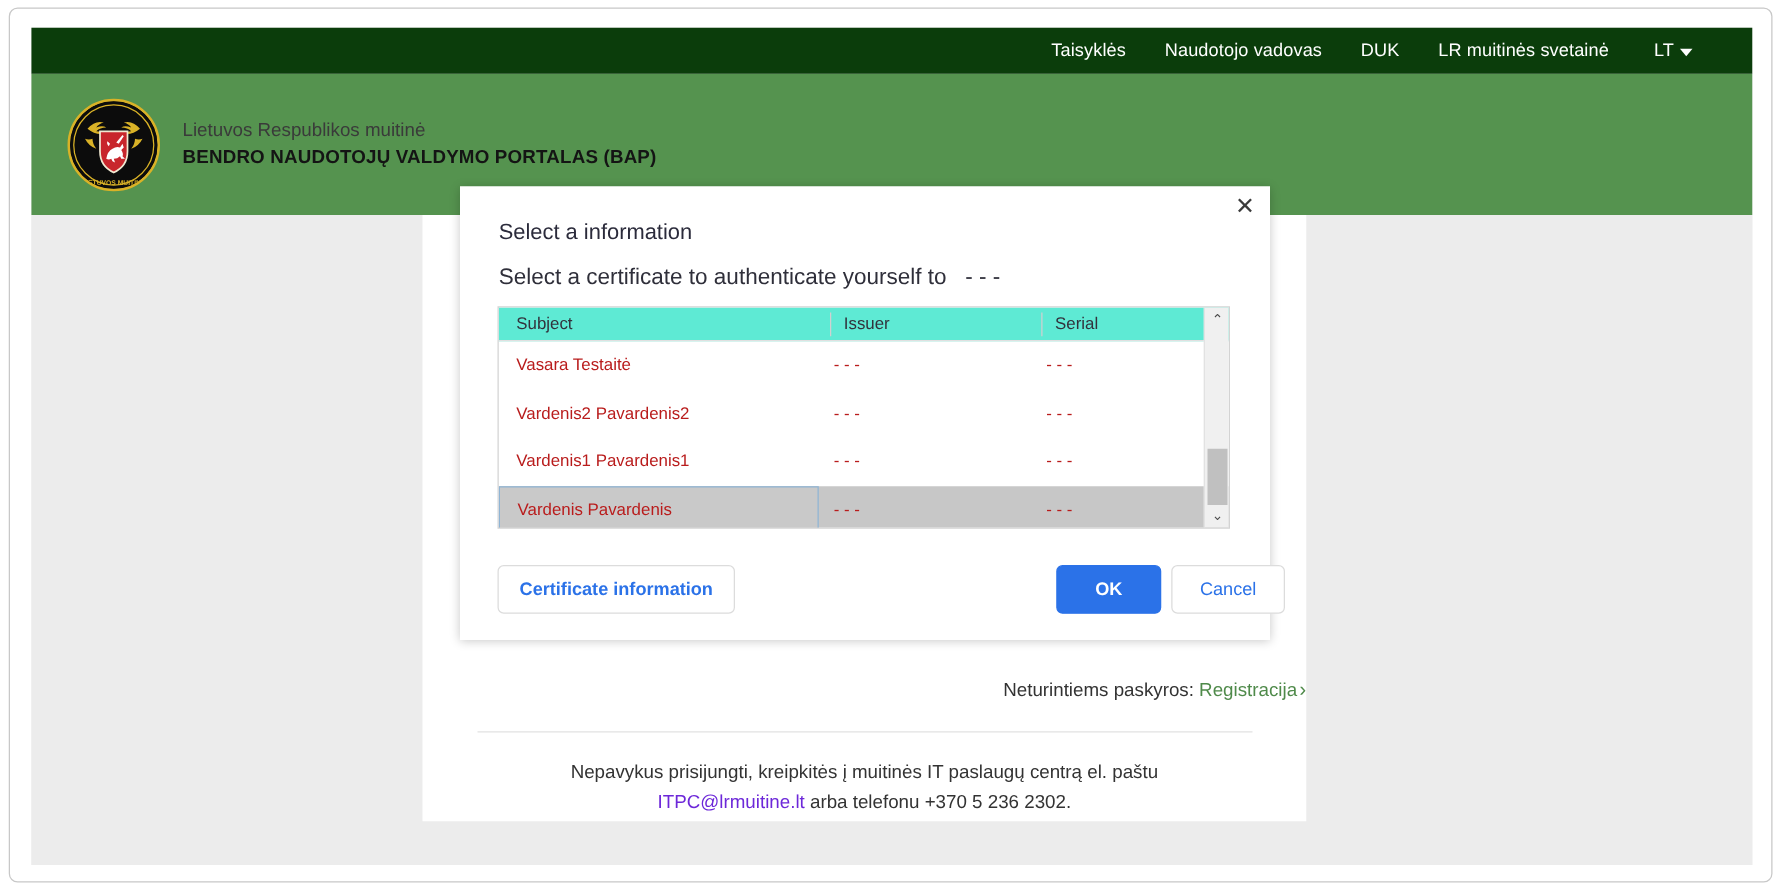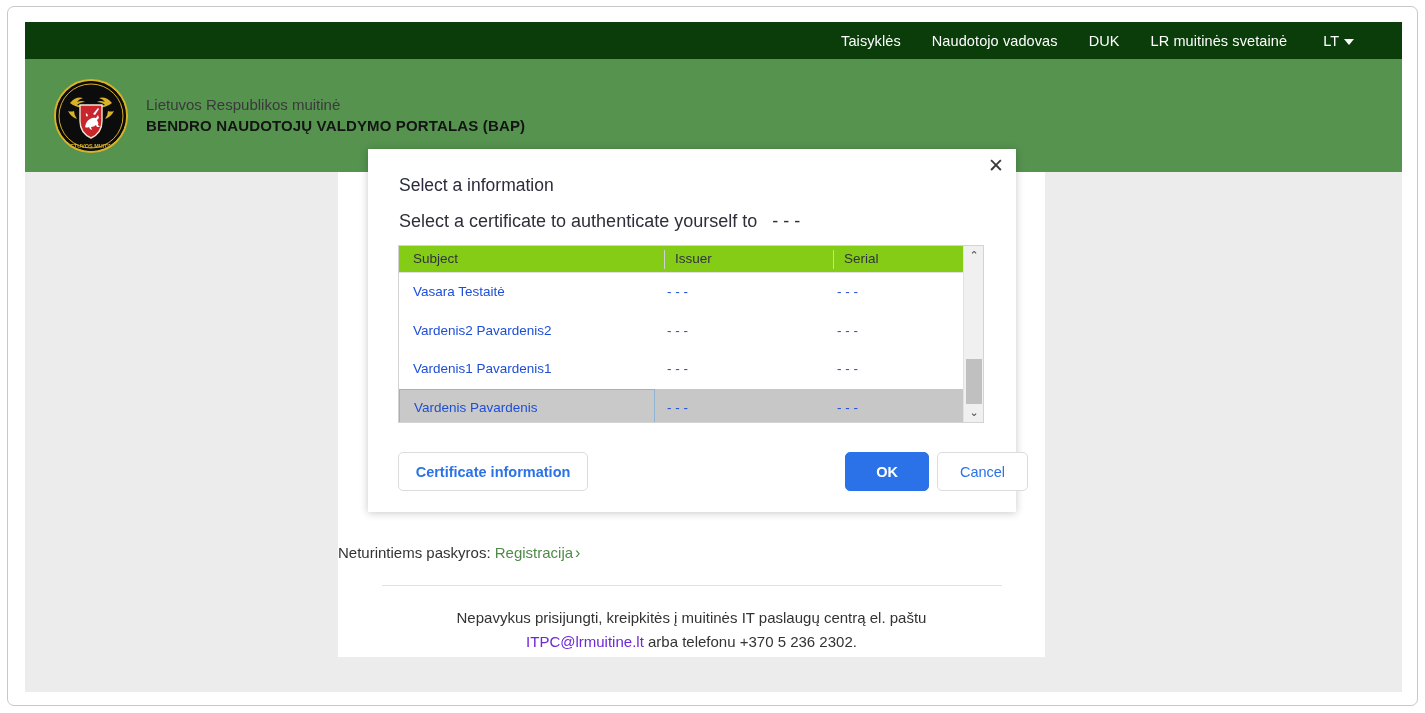--- a/index.html
+++ b/index.html
@@ -109,21 +109,21 @@
     left: 313px; top: 150px;
     width: 707px; height: 485px;
     background: #ffffff;
   }
 
   
   #registration-row {
     position: absolute;
     left: 0; top: 372px;
     width: 707px;
-    text-align: left;
+    text-align: right;
     font-size: 15px;
     color: #333333;
   }
   #registration-row .reg-link {
     color: #4f8a4a;
     text-decoration: none;
     cursor: pointer;
   }
   .chev-right {
     display: inline-block;
@@ -196,21 +196,21 @@
     left: 30px; top: 96px;
     width: 586px; height: 178px;
     border: 1px solid #d3d3d3;
     background: #ffffff;
     overflow: hidden;
   }
   #cert-head {
     position: relative;
     height: 27px;
     border-bottom: 1px solid #e0e0e0;
-    background: #84cc16;
+    background: #5eead4;
   }
   .th {
     position: absolute;
     top: 5px;
     font-size: 13.5px;
     color: #32323c;
   }
   .th-sep {
     position: absolute;
     top: 4px;
@@ -218,21 +218,21 @@
     background: #d0d0d0;
   }
   .cert-row {
     position: relative;
     height: 38.5px;
     cursor: pointer;
   }
   .cert-row .cell {
     position: absolute;
     font-size: 13.5px;
-    color: #1d4ed8;
+    color: #b91c1c;
     top: 11px;
     white-space: pre;
   }
   .cert-row .c-sub { left: 14px; }
   .cert-row .c-iss { left: 268px; }
   .cert-row .c-ser { left: 438px; }
   .cert-row.selected { background: #c7c7c7; }
   .cert-row.selected .c-sub {
     left: 0; top: 0;
     width: 256px; height: 38.5px;

